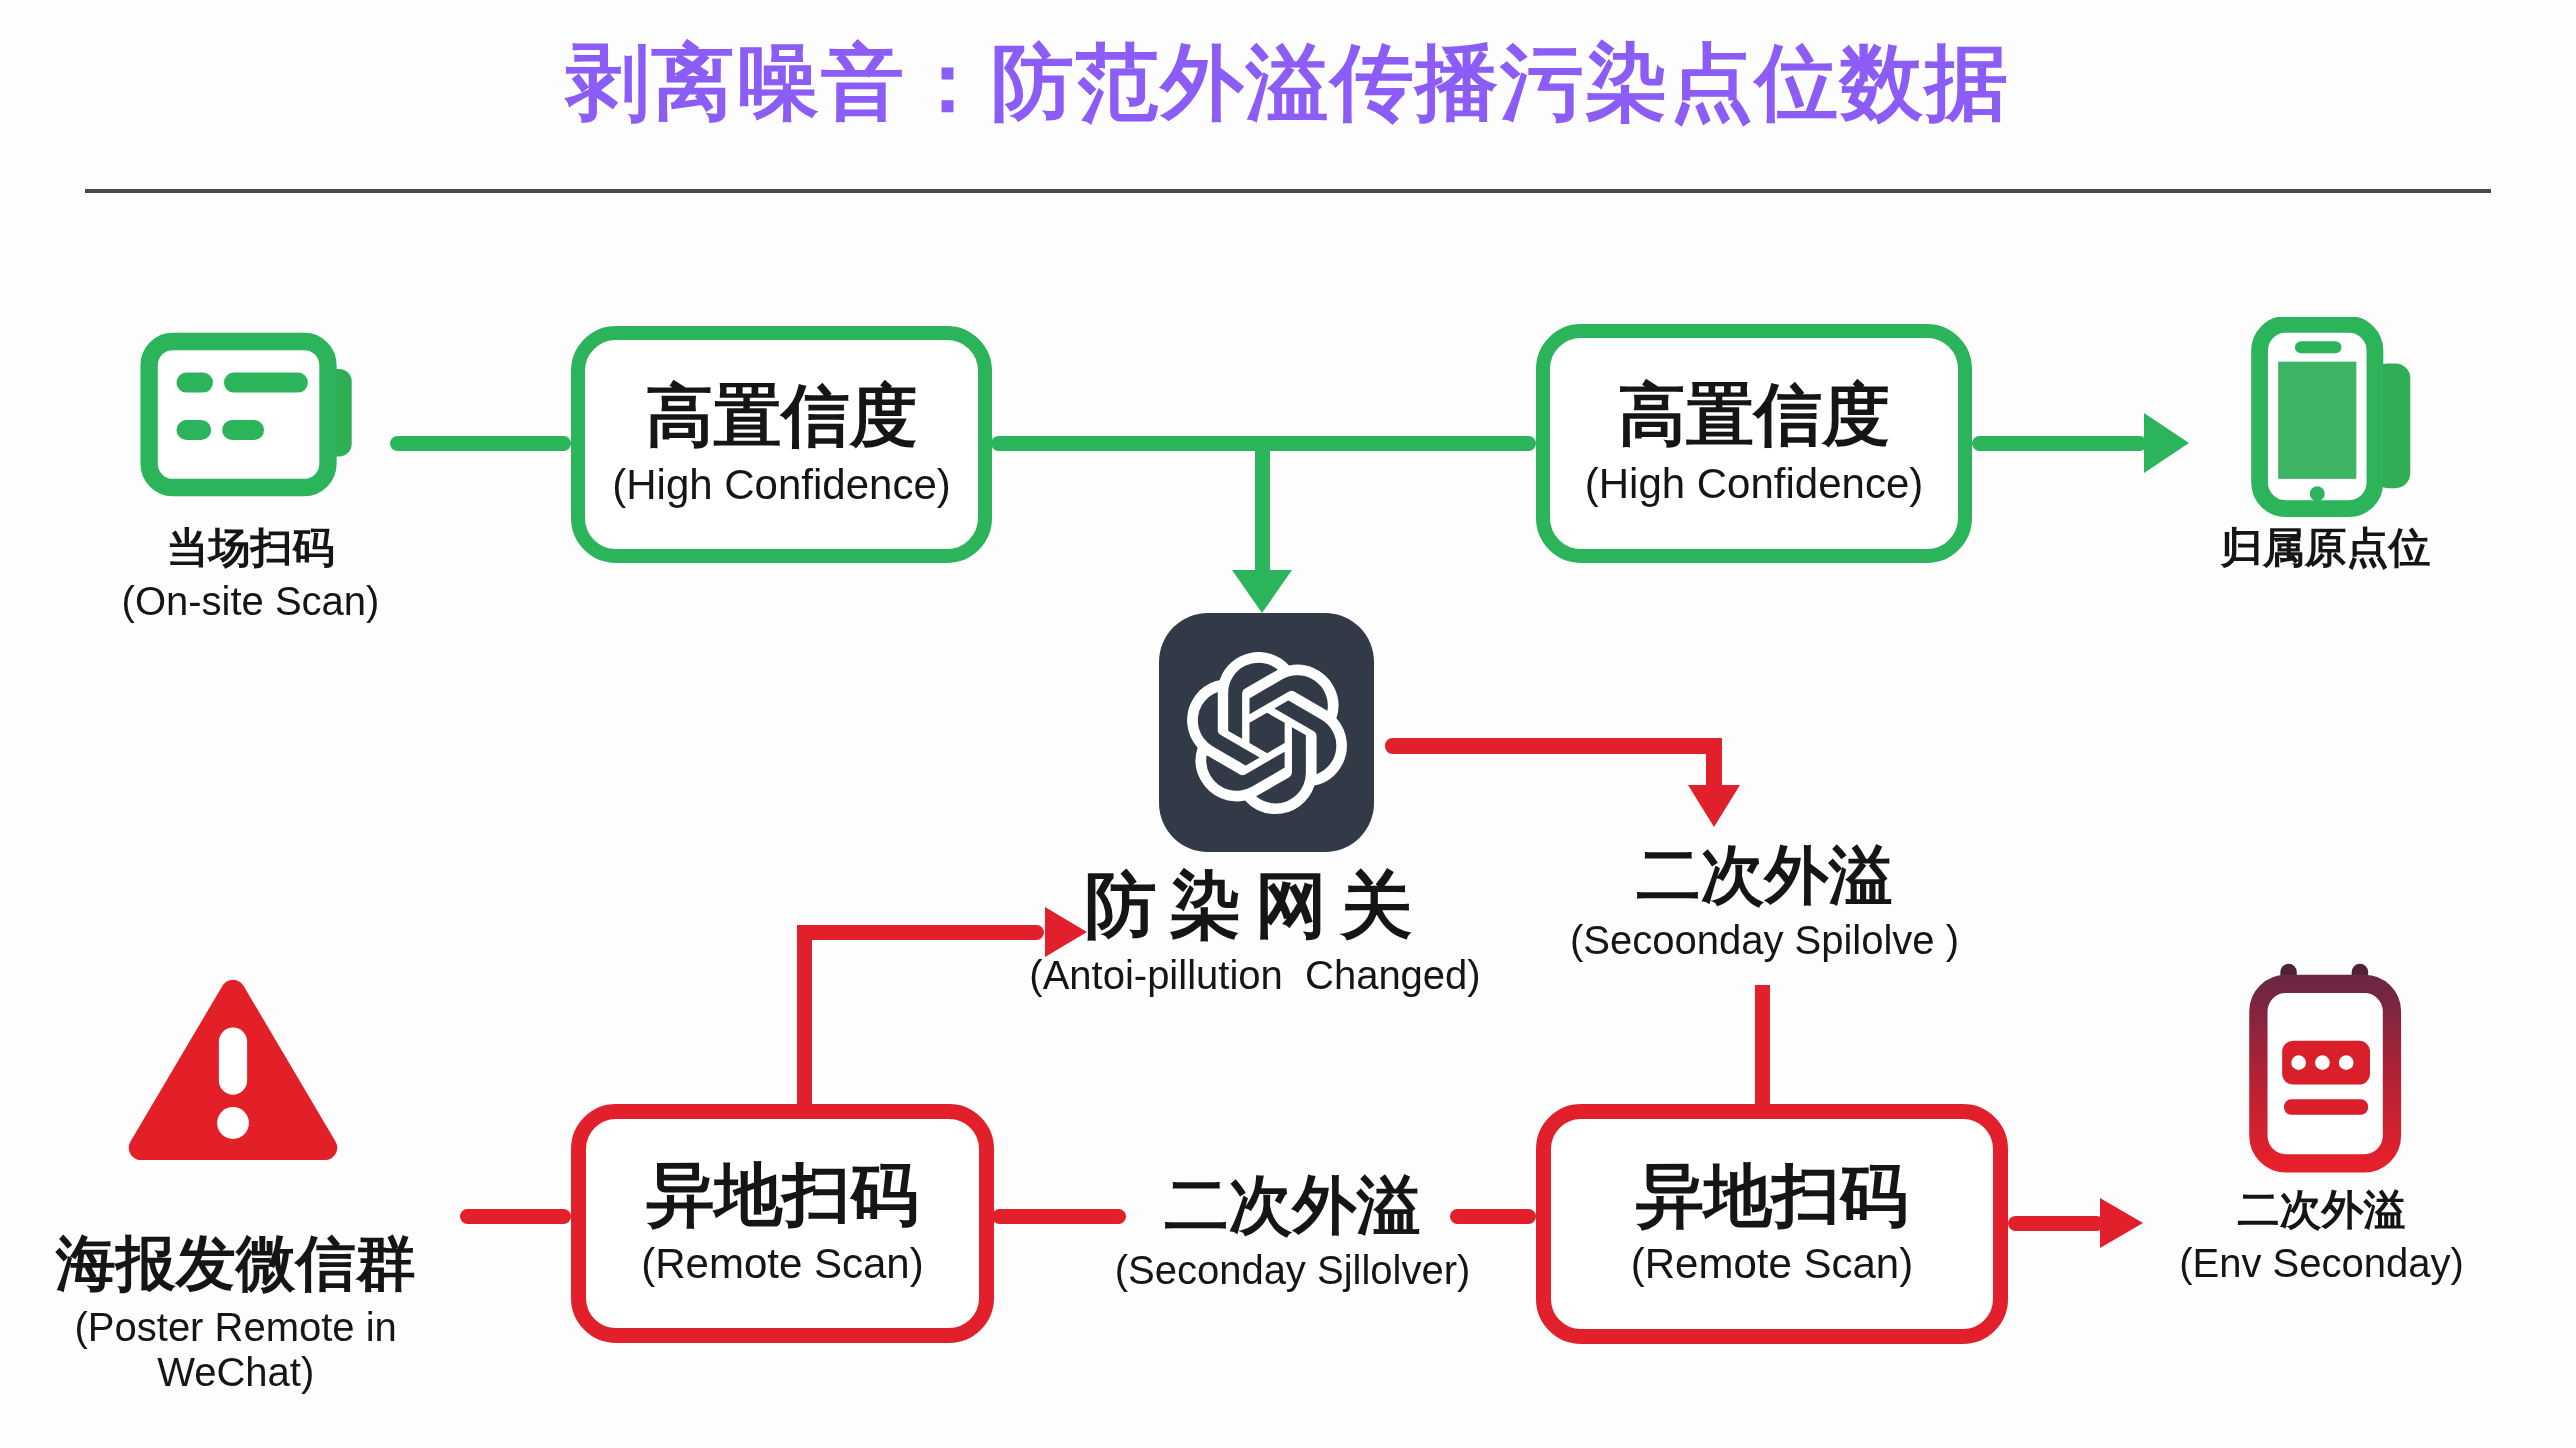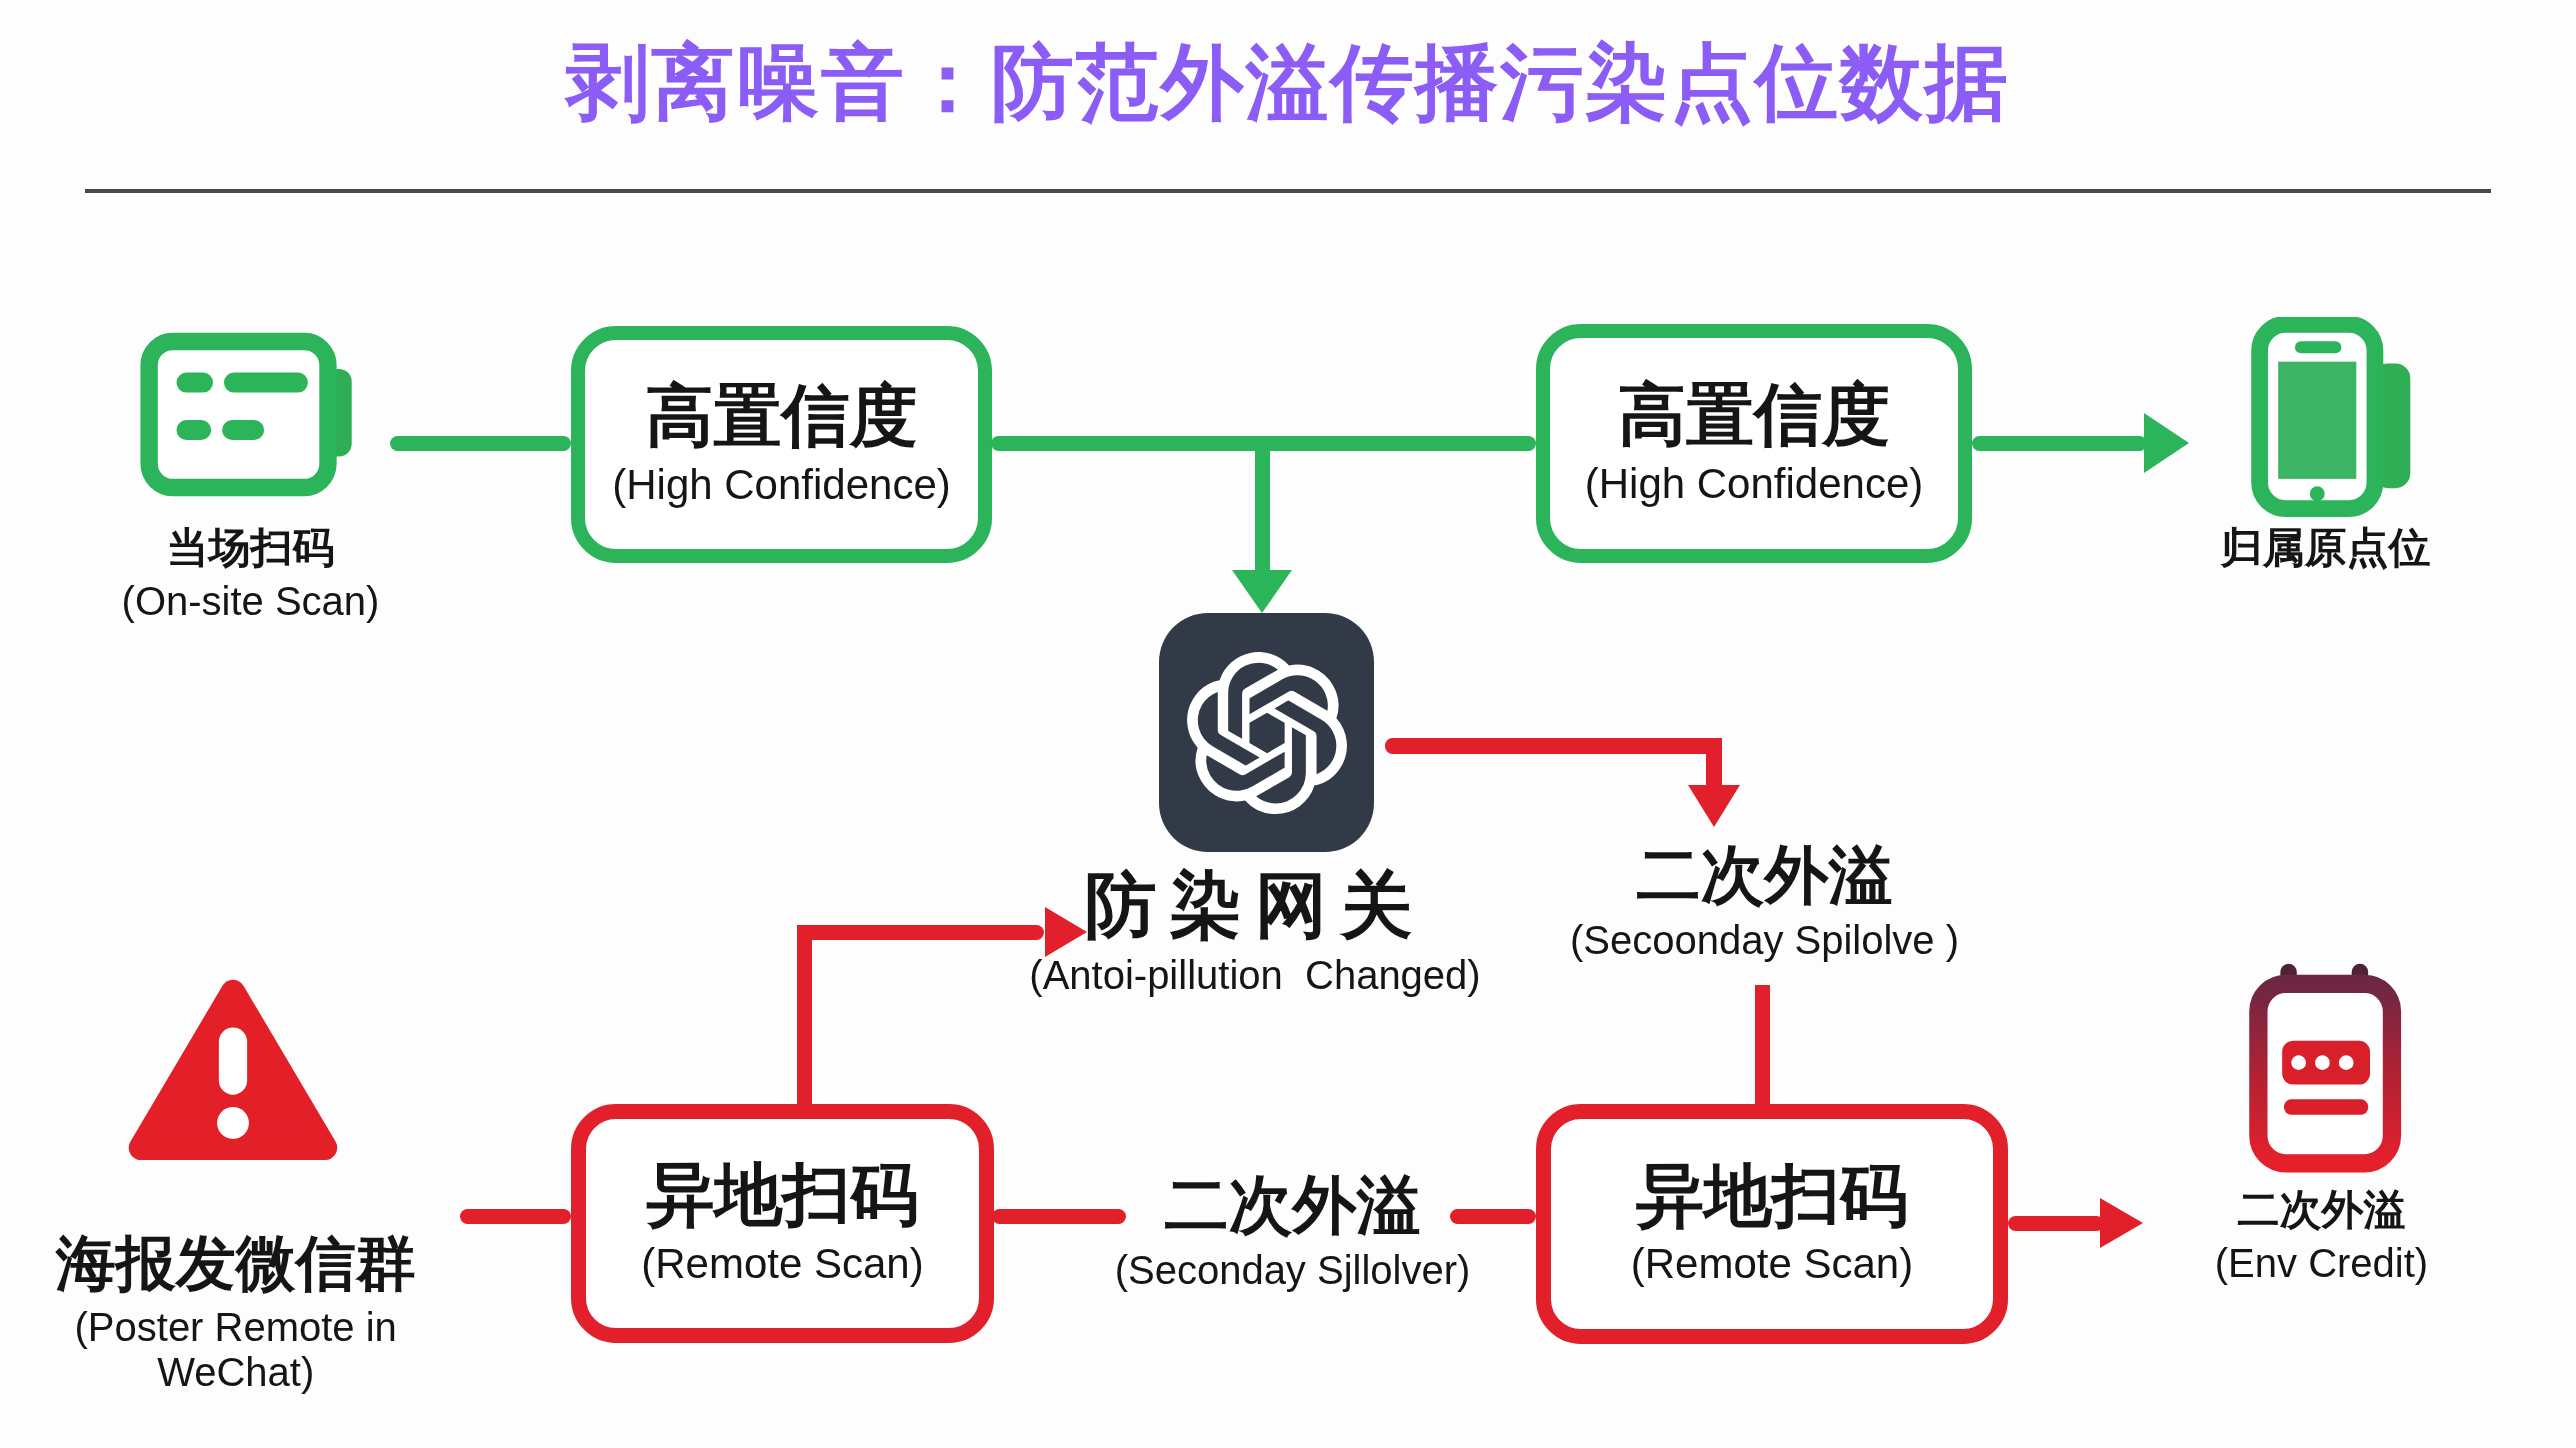--- a/index.html
+++ b/index.html
@@ -165,17 +165,17 @@
       <rect x="10" y="24" width="146" height="196" rx="30" fill="#ffffff" stroke="url(#envg)" stroke-width="20"></rect>
       <rect x="36" y="86" width="96" height="48" rx="12" fill="#d81f2a"></rect>
       <circle cx="54" cy="110" r="8" fill="#ffffff"></circle>
       <circle cx="80" cy="110" r="8" fill="#ffffff"></circle>
       <circle cx="106" cy="110" r="8" fill="#ffffff"></circle>
       <rect x="38" y="150" width="92" height="17" rx="8" fill="#d81f2a"></rect>
     </svg>
   </div>
   <div class="lbl" style="left:2114px;top:1187px;width:415px;">
     <div class="zh">二次外溢</div>
-    <div class="en">(Env Credit)</div>
+    <div class="en">(Env Seconday)</div>
   </div>
 
 </div>
 
 
 </body></html>

